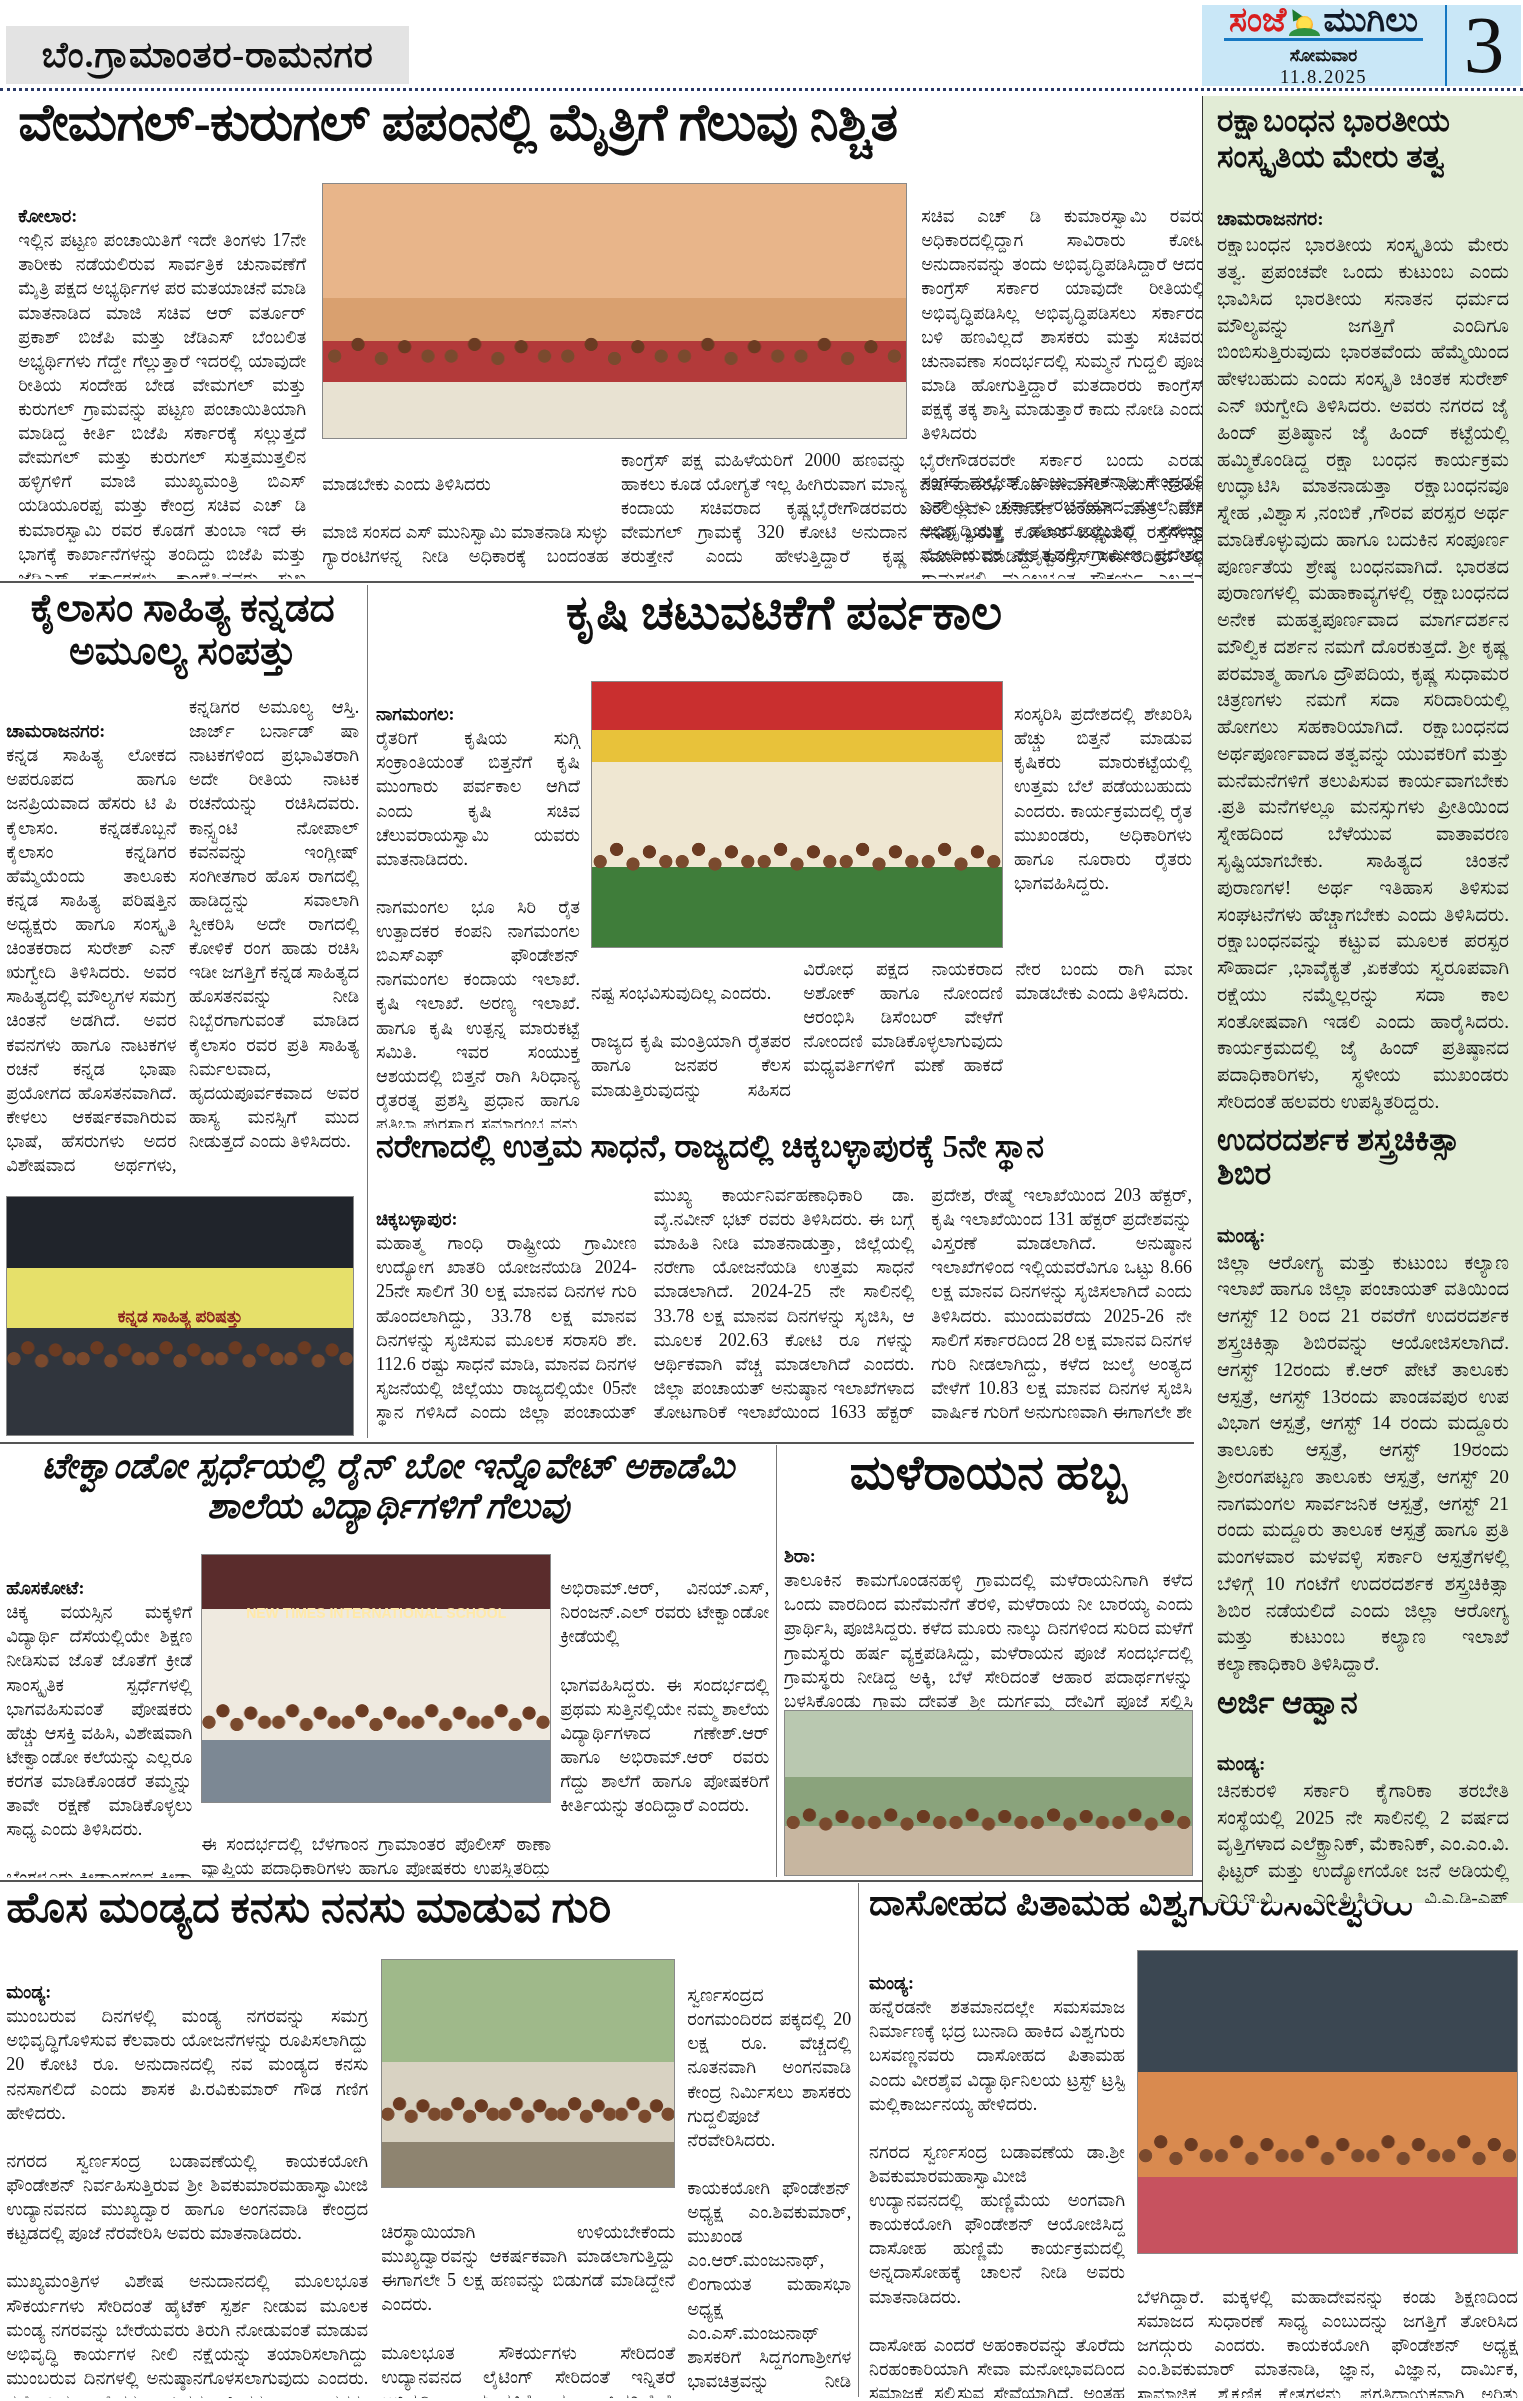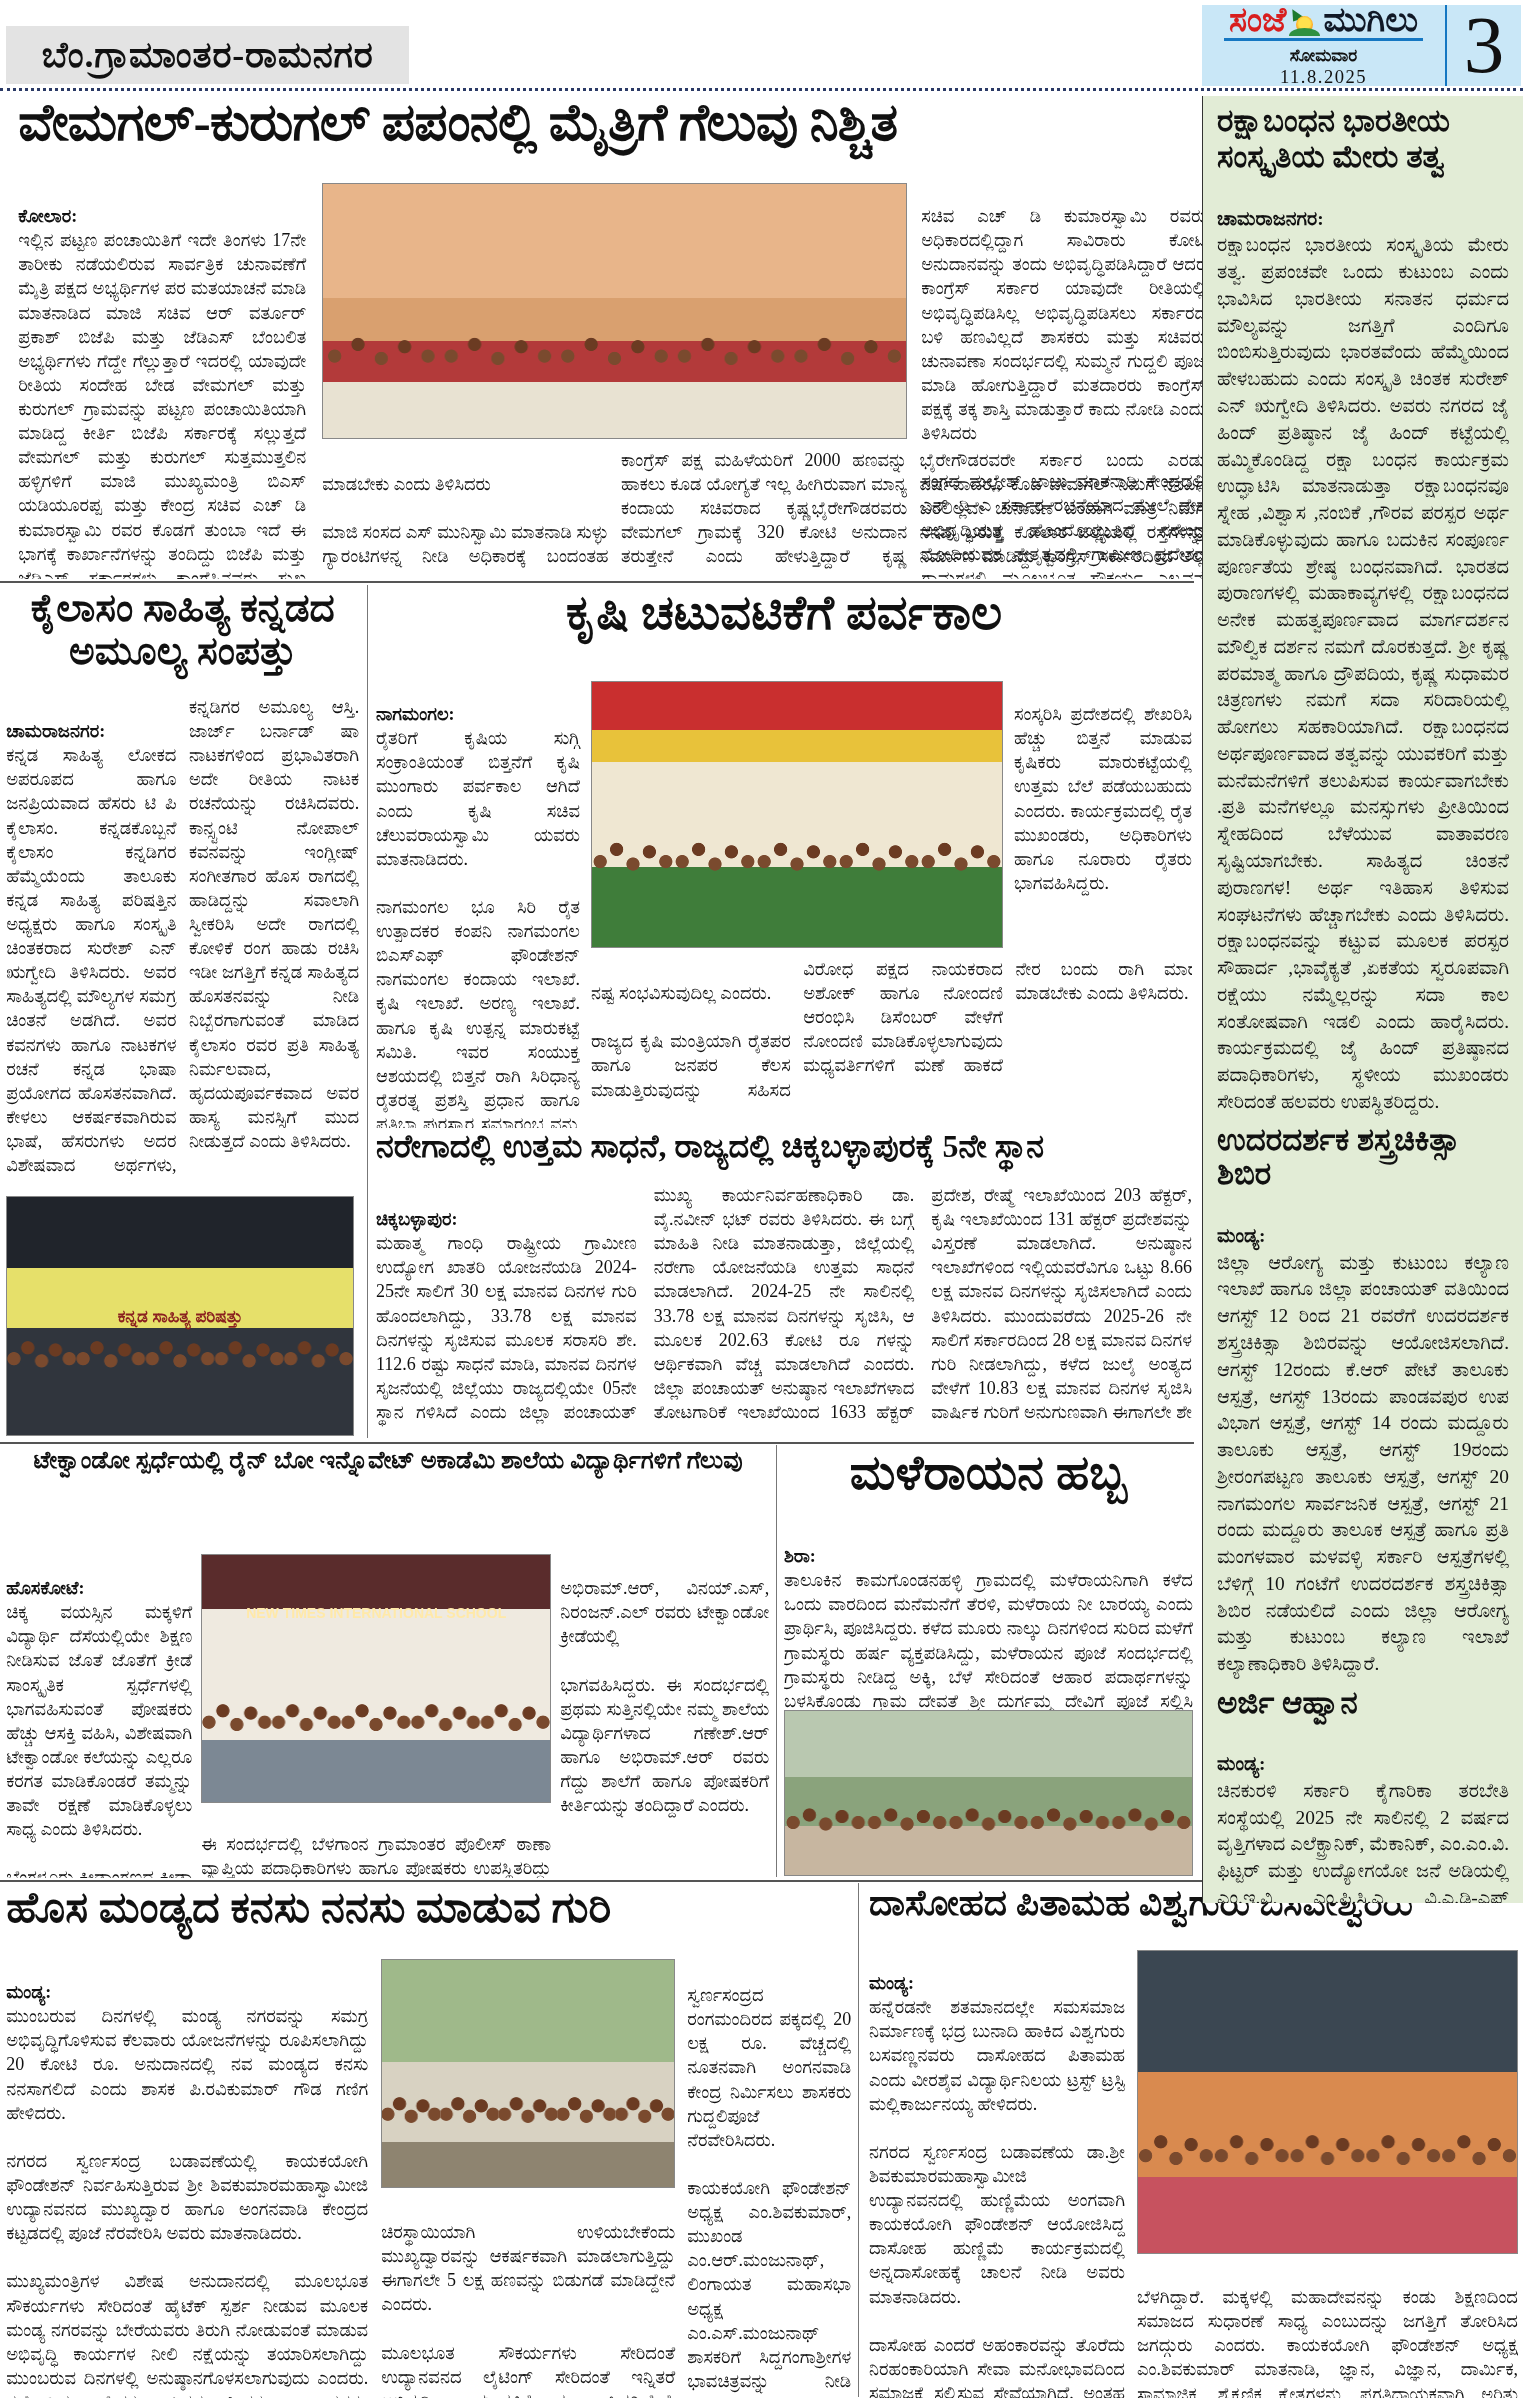--- a/index.html
+++ b/index.html
@@ -160,21 +160,21 @@
     <div class="abs btxt cols3" style="left:0;top:54px;width:816px;height:252px;">
       <b class="dateline">ಚಿಕ್ಕಬಳ್ಳಾಪುರ:</b>
       <span>ಮಹಾತ್ಮ ಗಾಂಧಿ ರಾಷ್ಟ್ರೀಯ ಗ್ರಾಮೀಣ ಉದ್ಯೋಗ ಖಾತರಿ ಯೋಜನೆಯಡಿ 2024-25ನೇ ಸಾಲಿಗೆ 30 ಲಕ್ಷ ಮಾನವ ದಿನಗಳ ಗುರಿ ಹೊಂದಲಾಗಿದ್ದು, 33.78 ಲಕ್ಷ ಮಾನವ ದಿನಗಳನ್ನು ಸೃಜಿಸುವ ಮೂಲಕ ಸರಾಸರಿ ಶೇ. 112.6 ರಷ್ಟು ಸಾಧನೆ ಮಾಡಿ, ಮಾನವ ದಿನಗಳ ಸೃಜನೆಯಲ್ಲಿ ಜಿಲ್ಲೆಯು ರಾಜ್ಯದಲ್ಲಿಯೇ 05ನೇ ಸ್ಥಾನ ಗಳಿಸಿದೆ ಎಂದು ಜಿಲ್ಲಾ ಪಂಚಾಯತ್ ಮುಖ್ಯ ಕಾರ್ಯನಿರ್ವಹಣಾಧಿಕಾರಿ ಡಾ. ವೈ.ನವೀನ್ ಭಟ್ ರವರು ತಿಳಿಸಿದರು. ಈ ಬಗ್ಗೆ ಮಾಹಿತಿ ನೀಡಿ ಮಾತನಾಡುತ್ತಾ, ಜಿಲ್ಲೆಯಲ್ಲಿ ನರೇಗಾ ಯೋಜನೆಯಡಿ ಉತ್ತಮ ಸಾಧನೆ ಮಾಡಲಾಗಿದೆ. 2024-25 ನೇ ಸಾಲಿನಲ್ಲಿ 33.78 ಲಕ್ಷ ಮಾನವ ದಿನಗಳನ್ನು ಸೃಜಿಸಿ, ಆ ಮೂಲಕ 202.63 ಕೋಟಿ ರೂ ಗಳನ್ನು ಆರ್ಥಿಕವಾಗಿ ವೆಚ್ಚ ಮಾಡಲಾಗಿದೆ ಎಂದರು. ಜಿಲ್ಲಾ ಪಂಚಾಯತ್ ಅನುಷ್ಠಾನ ಇಲಾಖೆಗಳಾದ ತೋಟಗಾರಿಕೆ ಇಲಾಖೆಯಿಂದ 1633 ಹೆಕ್ಟರ್ ಪ್ರದೇಶ, ರೇಷ್ಮೆ ಇಲಾಖೆಯಿಂದ 203 ಹೆಕ್ಟರ್, ಕೃಷಿ ಇಲಾಖೆಯಿಂದ 131 ಹೆಕ್ಟರ್ ಪ್ರದೇಶವನ್ನು ವಿಸ್ತರಣೆ ಮಾಡಲಾಗಿದೆ. ಅನುಷ್ಠಾನ ಇಲಾಖೆಗಳಿಂದ ಇಲ್ಲಿಯವರೆವಿಗೂ ಒಟ್ಟು 8.66 ಲಕ್ಷ ಮಾನವ ದಿನಗಳನ್ನು ಸೃಜಿಸಲಾಗಿದೆ ಎಂದು ತಿಳಿಸಿದರು. ಮುಂದುವರೆದು 2025-26 ನೇ ಸಾಲಿಗೆ ಸರ್ಕಾರದಿಂದ 28 ಲಕ್ಷ ಮಾನವ ದಿನಗಳ ಗುರಿ ನೀಡಲಾಗಿದ್ದು, ಕಳೆದ ಜುಲೈ ಅಂತ್ಯದ ವೇಳೆಗೆ 10.83 ಲಕ್ಷ ಮಾನವ ದಿನಗಳ ಸೃಜಿಸಿ ವಾರ್ಷಿಕ ಗುರಿಗೆ ಅನುಗುಣವಾಗಿ ಈಗಾಗಲೇ ಶೇ 38.67% ರಷ್ಟು ಪ್ರಗತಿ ಸಾಧಿಸಲಾಗಿದೆ ಹಾಗೂ ಚಿಕ್ಕಬಳ್ಳಾಪುರ ಜಿಲ್ಲೆಯು ಜುಲೈ ಮಾಹೆಯ ಅಂತ್ಯದ ಮಾನವ ದಿನಗಳ ಸೃಜನೆಯ ಪ್ರಗತಿಯಲ್ಲಿ ರಾಜ್ಯದಲ್ಲಿ 03 ನೇ ಸ್ಥಾನದಲ್ಲಿತ್ತು ಎಂದು ತಿಳಿಸಿದರು. ಮಹಾತ್ಮ ಗಾಂಧಿ ರಾಷ್ಟ್ರೀಯ ಗ್ರಾಮೀಣ ಉದ್ಯೋಗ ಖಾತರಿ ಯೋಜನೆಯಡಿ ಅನುಷ್ಠಾನಗೊಳಿಸುವ ಕಾಮಗಾರಿಗಳ ಗುಣಮಟ್ಟದ ಬಗ್ಗೆ ಹಾಗೂ ಇತರೆ ಮಾರ್ಗಸೂಚಿಗಳ ಉಲ್ಲಂಘನೆಯ ಬಗ್ಗೆ ಯಾವುದಾದರೂ ಪ್ರಕರಣಗಳಿದ್ದಲ್ಲಿ, 2024-25 ನೇ ಸಾಲಿನಲ್ಲಿ ಸ್ವೀಕೃತವಾದ ದೂರುಗಳ ಪೈಕಿ ರೂ.1,03,461 ಗಳನ್ನು ವಸೂಲಾತಿ ಮಾಡಿ ಮಹಾತ್ಮ ಗಾಂಧಿ ರಾಷ್ಟ್ರೀಯ ಗ್ರಾಮೀಣ ಉದ್ಯೋಗ ಖಾತರಿ ಯೋಜನೆಯ ಕೆ.ಎಸ್.ಇ.ಜಿ.ಎಫ್ ಖಾತೆಗೆ ಜಮೆ ಮಾಡಲಾಗಿದೆ ಎಂದು ಅವರು ತಿಳಿಸಿದ್ದಾರೆ.</span>
     </div>
   </div>
 
   <div class="sec hline" style="left:0;top:1442px;width:1194px;"></div>
   <div class="sec vline" style="left:776px;top:1445px;height:432px;"></div>
 
   <div class="sec" style="left:6.2px;top:1447px;width:764px;height:431px;">
-    <div class="h-xl" style="font-size:24px;">ಟೇಕ್ವಾಂಡೋ ಸ್ಪರ್ಧೆಯಲ್ಲಿ ರೈನ್ ಬೋ ಇನ್ನೊವೇಟ್ ಅಕಾಡೆಮಿ ಶಾಲೆಯ ವಿದ್ಯಾರ್ಥಿಗಳಿಗೆ ಗೆಲುವು</div>
+    <div class="h-xl" style="font-size:36px;font-style:italic;">ಟೇಕ್ವಾಂಡೋ ಸ್ಪರ್ಧೆಯಲ್ಲಿ ರೈನ್ ಬೋ ಇನ್ನೊವೇಟ್ ಅಕಾಡೆಮಿ ಶಾಲೆಯ ವಿದ್ಯಾರ್ಥಿಗಳಿಗೆ ಗೆಲುವು</div>
     <div class="abs btxt" style="left:0;top:105px;width:186px;height:325px;">
       <b class="dateline">ಹೊಸಕೋಟೆ:</b>
       <span>ಚಿಕ್ಕ ವಯಸ್ಸಿನ ಮಕ್ಕಳಿಗೆ ವಿದ್ಯಾರ್ಥಿ ದೆಸೆಯಲ್ಲಿಯೇ ಶಿಕ್ಷಣ ನೀಡಿಸುವ ಜೊತೆ ಜೊತೆಗೆ ಕ್ರೀಡೆ ಸಾಂಸ್ಕೃತಿಕ ಸ್ಪರ್ಧೆಗಳಲ್ಲಿ ಭಾಗವಹಿಸುವಂತೆ ಪೋಷಕರು ಹೆಚ್ಚು ಆಸಕ್ತಿ ವಹಿಸಿ, ವಿಶೇಷವಾಗಿ ಟೇಕ್ವಾಂಡೋ ಕಲೆಯನ್ನು ಎಲ್ಲರೂ ಕರಗತ ಮಾಡಿಕೊಂಡರೆ ತಮ್ಮನ್ನು ತಾವೇ ರಕ್ಷಣೆ ಮಾಡಿಕೊಳ್ಳಲು ಸಾಧ್ಯ ಎಂದು ತಿಳಿಸಿದರು.
 
 ಬೆಂಗಳೂರು ಕ್ರೀಡಾಂಗಣದ ಕ್ರೀಡಾ ಉತ್ಸವದಲ್ಲಿ ಭಾಗವಹಿಸಿ ಶಾಲೆಗೆ ಕೀರ್ತಿ ತಂದ ವಿದ್ಯಾರ್ಥಿಗಳಿಗೆ ಅಭಿನಂದನೆ ಸಲ್ಲಿಸಲಾಯಿತು.</span>
     </div>
     <div class="photo ph-tkd" style="left:195px;top:107px;width:350px;height:249px;">
       <div class="ph-cap" style="top:14px;font-size:14px;color:#ffe9a8;">NEW TIMES INTERNATIONAL SCHOOL</div>
       <div class="crowd"></div>
     </div>

